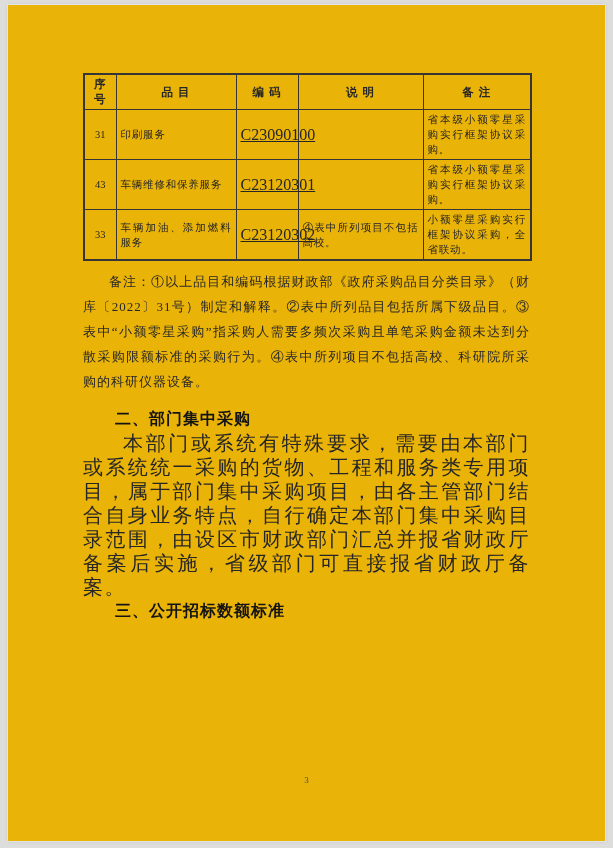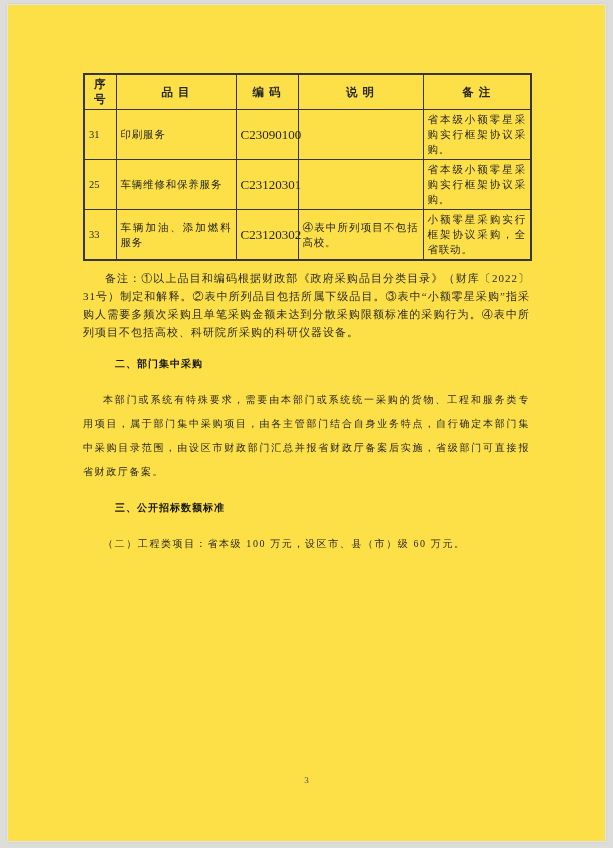--- a/index.html
+++ b/index.html
@@ -9,21 +9,21 @@
     width: 613px; height: 848px;
     background: #dddddb;
     position: relative;
     overflow: hidden;
     font-family: "Liberation Serif", "DejaVu Serif", serif;
     color: #262626;
   }
   .doc-page {
     position: absolute;
     left: 7px; top: 4px; right: 7px; bottom: 6px;
-    background: #fde047;
+    background: #eab308;
     border: 1px solid #e4e4e2;
     box-shadow: 0 0 3px rgba(0,0,0,0.08);
   }
   .content {
     width: 447px;
     margin: 68px auto 0 auto;
   }
 
   
   table.items {
@@ -44,51 +44,51 @@
   table.items th {
     font-size: 11.5px;
     font-weight: bold;
     height: 24px;
     text-align: center;
     letter-spacing: 1px;
   }
   tr.row-a  { height: 32px; }
   tr.row-b  { height: 32px; }
   tr.row-c  { height: 46px; }
-  td.c-no   { letter-spacing: 0; }
-  td.c-code { text-align: center; letter-spacing: 0; white-space: nowrap; padding: 2px 1px; font-size: 13px; }
+  td.c-no   { text-align: center; letter-spacing: 0; }
+  td.c-code { text-align: center; letter-spacing: 0; white-space: nowrap; padding: 2px 1px; font-size: 16px; text-decoration: underline; }
   td.c-item, td.c-desc, td.c-remark { text-align: justify; }
 
   
   .table-note {
     margin-top: 8px;
-    font-size: 11px;
-    line-height: 18px;
+    font-size: 13px;
+    line-height: 25px;
     letter-spacing: 1px;
     text-align: justify;
     text-indent: 2em;
     word-break: break-all;
     color: #282828;
   }
 
   
   .section { margin: 0; }
   .section-heading {
     font-family: "Liberation Sans", "DejaVu Sans", sans-serif;
     font-weight: bold;
-    font-size: 10px;
+    font-size: 16px;
     line-height: 24px;
     letter-spacing: 1px;
     text-indent: 2em;
     color: #141414;
-    margin: 12px;
+    margin: 0;
   }
   .section:first-of-type .section-heading { margin-top: 4px; }
   .body-par {
-    font-size: 10px;
+    font-size: 20px;
     line-height: 24px;
     letter-spacing: 1.6px;
     text-align: justify;
     text-indent: 2em;
     word-break: break-all;
     margin: 0;
     color: #262626;
   }
 
   
@@ -127,21 +127,21 @@
       </thead>
       <tbody>
         <tr class="row-a">
           <td class="c-no">31</td>
           <td class="c-item">印刷服务</td>
           <td class="c-code">C23090100</td>
           <td class="c-desc"></td>
           <td class="c-remark">省本级小额零星采购实行框架协议采购。</td>
         </tr>
         <tr class="row-b">
-          <td class="c-no">25</td>
+          <td class="c-no">43</td>
           <td class="c-item">车辆维修和保养服务</td>
           <td class="c-code">C23120301</td>
           <td class="c-desc"></td>
           <td class="c-remark">省本级小额零星采购实行框架协议采购。</td>
         </tr>
         <tr class="row-c">
           <td class="c-no">33</td>
           <td class="c-item">车辆加油、添加燃料服务</td>
           <td class="c-code">C23120302</td>
           <td class="c-desc">④表中所列项目不包括高校。</td>
@@ -152,21 +152,20 @@
 
     <p class="table-note">备注：①以上品目和编码根据财政部《政府采购品目分类目录》（财库〔2022〕31号）制定和解释。②表中所列品目包括所属下级品目。③表中“小额零星采购”指采购人需要多频次采购且单笔采购金额未达到分散采购限额标准的采购行为。④表中所列项目不包括高校、科研院所采购的科研仪器设备。</p>
 
     <div class="section">
       <h2 class="section-heading">二、部门集中采购</h2>
       <p class="body-par">本部门或系统有特殊要求，需要由本部门或系统统一采购的货物、工程和服务类专用项目，属于部门集中采购项目，由各主管部门结合自身业务特点，自行确定本部门集中采购目录范围，由设区市财政部门汇总并报省财政厅备案后实施，省级部门可直接报省财政厅备案。</p>
     </div>
 
     <div class="section">
       <h2 class="section-heading">三、公开招标数额标准</h2>
-      <p class="body-par">（二）工程类项目：省本级 100 万元，设区市、县（市）级 60 万元。</p>
     </div>
 
     <div class="section">
     </div>
 
   </div>
 
   <div class="page-number">3</div>
 </div>
 

